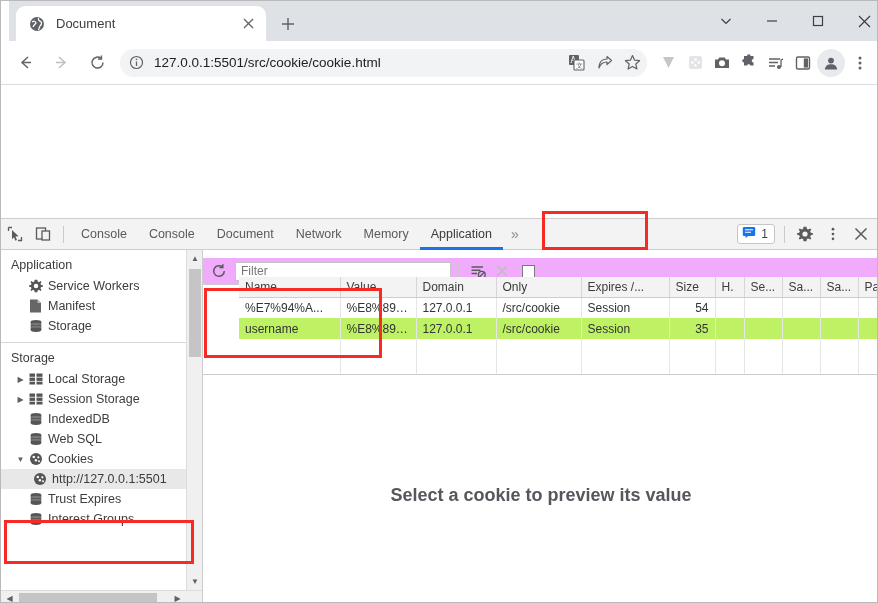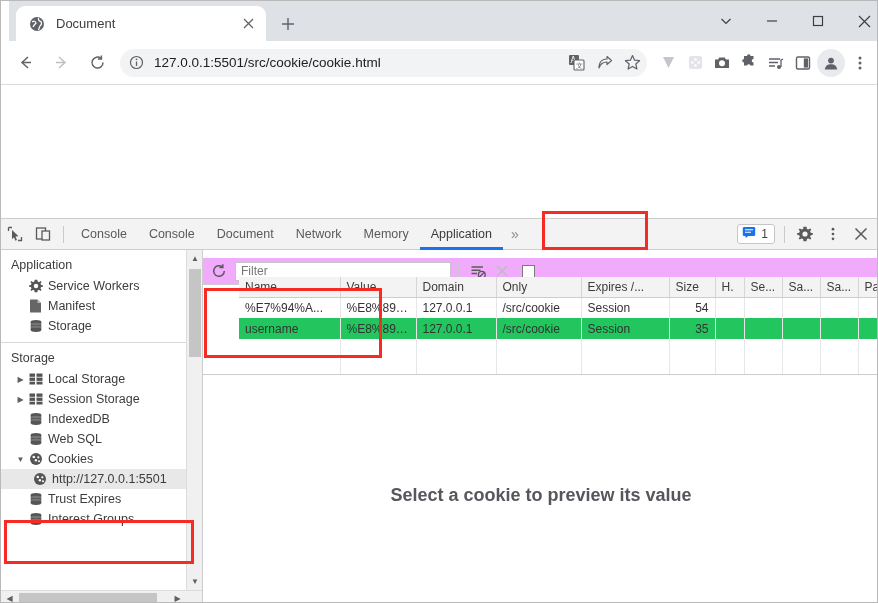--- a/index.html
+++ b/index.html
@@ -320,21 +320,21 @@
   }
   table.ck-table td {
     height: 21px;
     padding: 0 6px;
     border-right: 1px solid #e6e6e6;
     white-space: nowrap;
     overflow: hidden;
     color: #333;
   }
   table.ck-table tr.even td { background: #fff; }
-  table.ck-table tr.odd td { background: #22c55e; }
+  table.ck-table tr.odd td { background: #bef264; }
   td.num { text-align: right; }
   td.name-cell { padding-left: 16px; }
   table.ck-table tr.filler td { height: 20px; border-right: 1px solid #e6e6e6; }
 
   .ck-tablebottom {
     position: absolute; left: 0; right: 0; top: 124px; height: 1px;
     background: #cdcdcd;
   }
 
   

